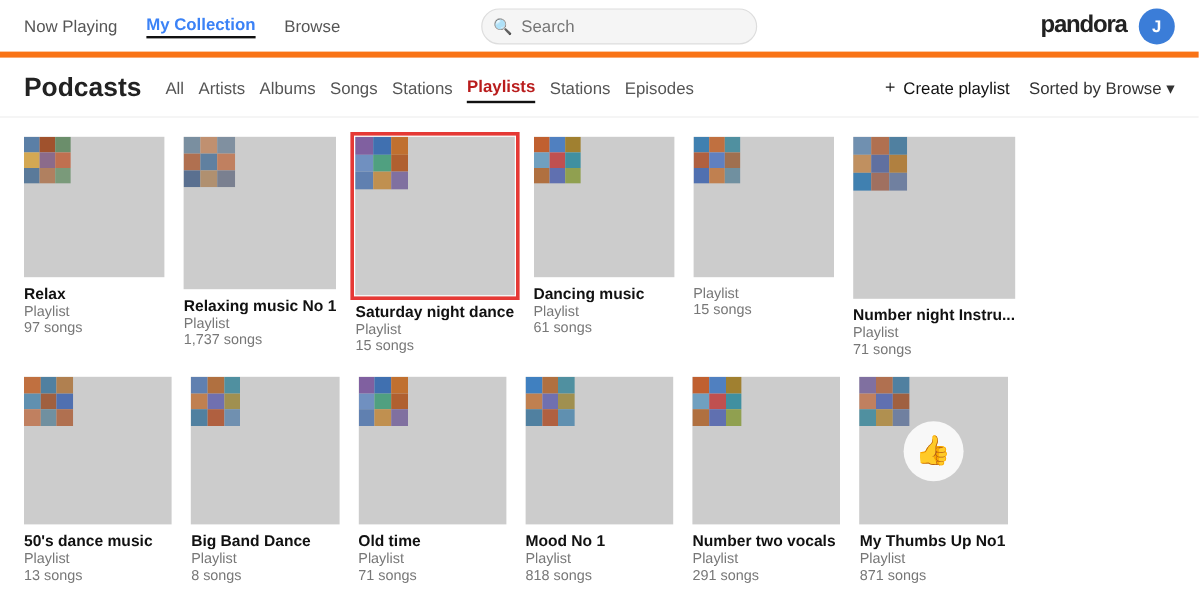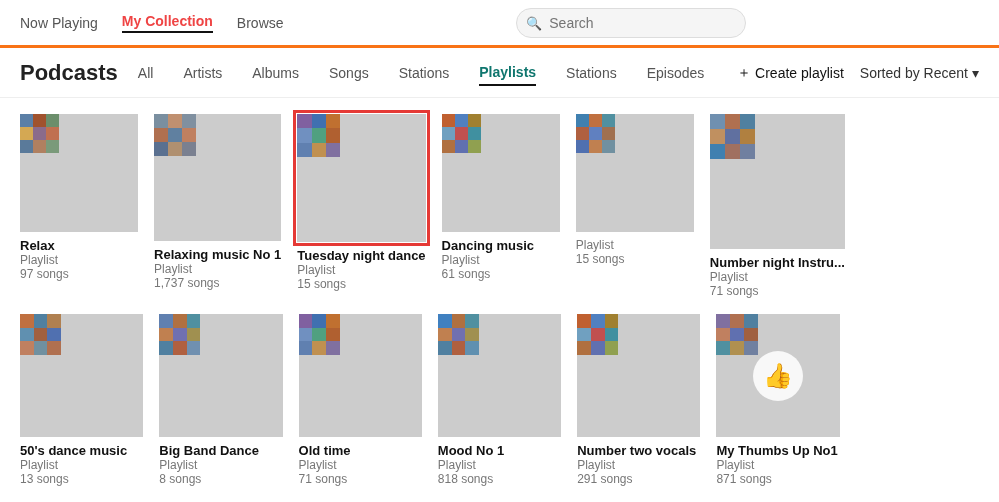--- a/index.html
+++ b/index.html
@@ -11,36 +11,36 @@
       min-height: 502px;
       overflow: hidden;
     }
 
     
     .top-nav {
       display: flex;
       align-items: center;
       padding: 0 20px;
       height: 48px;
-      border-bottom: 3px solid #f97316;
+      border-bottom: 5px solid #f97316;
     }
     .nav-links {
       display: flex;
       gap: 24px;
       align-items: center;
     }
     .nav-link {
       font-size: 14px;
       color: #555;
       cursor: pointer;
       text-decoration: none;
     }
     .nav-link.active {
       font-weight: 600;
-      color: #ef4444;
+      color: #3b82f6;
       border-bottom: 2px solid #111;
       padding-bottom: 2px;
     }
     .search-bar {
       margin: 0 auto;
       position: relative;
     }
     .search-bar input {
       width: 230px;
       padding: 6px 12px 6px 32px;
@@ -92,32 +92,32 @@
       height: 50px;
       border-bottom: 1px solid #eee;
     }
     .collected-title {
       font-size: 22px;
       font-weight: 700;
       margin-right: 20px;
     }
     .filter-tabs {
       display: flex;
-      gap: 30px;
+      gap: 12px;
       align-items: center;
     }
     .filter-tab {
       font-size: 14px;
       color: #555;
       cursor: pointer;
       padding: 4px 0;
     }
     .filter-tab.active {
       font-weight: 600;
-      color: #0f766e;
+      color: #b91c1c;
       border-bottom: 2px solid #111;
     }
     .sub-header-right {
       margin-left: auto;
       display: flex;
       align-items: center;
       gap: 16px;
     }
     .create-playlist-btn {
       display: flex;
@@ -215,20 +215,24 @@
 
 <nav class="top-nav">
   <div class="nav-links">
     <a class="nav-link">Now Playing</a>
     <a class="nav-link active">My Collection</a>
     <a class="nav-link">Browse</a>
   </div>
   <div class="search-bar">
     <span class="search-icon-wrap">🔍</span>
     <input type="text" placeholder="Search" style="">
+  </div>
+  <div class="nav-right">
+    <span class="pandora-logo">pandora</span>
+    <div class="avatar">J</div>
   </div>
 </nav>
 
 <div class="sub-header">
   <span class="collected-title">Podcasts</span>
   <div class="filter-tabs">
     <span class="filter-tab">All</span>
     <span class="filter-tab">Artists</span>
     <span class="filter-tab">Albums</span>
     <span class="filter-tab">Songs</span>
@@ -236,21 +240,21 @@
     <span class="filter-tab active">Playlists</span>
     <span class="filter-tab">Stations</span>
     <span class="filter-tab">Episodes</span>
   </div>
   <div class="sub-header-right">
     <div class="create-playlist-btn">
       <span>＋</span>
       <span>Create playlist</span>
     </div>
     <div class="sorted-by">
-      <span>Sorted by Recent</span>
+      <span>Sorted by Browse</span>
       <span>▾</span>
     </div>
   </div>
 </div>
 
 <div class="content">
   <div class="playlist-grid" id="grid-row1">
       <div class="playlist-card">
         <div class="card-img-wrap" style="position: relative;">
           <div class="mosaic">
@@ -299,21 +303,21 @@
             <div class="mosaic-cell" style="background: rgb(192, 112, 48);"></div>
             <div class="mosaic-cell" style="background: rgb(112, 144, 192);"></div>
             <div class="mosaic-cell" style="background: rgb(80, 160, 128);"></div>
             <div class="mosaic-cell" style="background: rgb(176, 96, 48);"></div>
             <div class="mosaic-cell" style="background: rgb(96, 128, 176);"></div>
             <div class="mosaic-cell" style="background: rgb(192, 144, 80);"></div>
             <div class="mosaic-cell" style="background: rgb(128, 112, 160);"></div>
           </div>
         </div>
         <div class="card-info">
-          <div class="card-title">Tuesday night dance</div>
+          <div class="card-title">Saturday night dance</div>
           <div class="card-sub">Playlist</div>
           <div class="card-sub">15 songs</div>
         </div>
       </div>
       <div class="playlist-card">
         <div class="card-img-wrap" style="position: relative;">
           <div class="mosaic">
             <div class="mosaic-cell" style="background: rgb(192, 96, 48);"></div>
             <div class="mosaic-cell" style="background: rgb(80, 128, 192);"></div>
             <div class="mosaic-cell" style="background: rgb(160, 128, 48);"></div>

